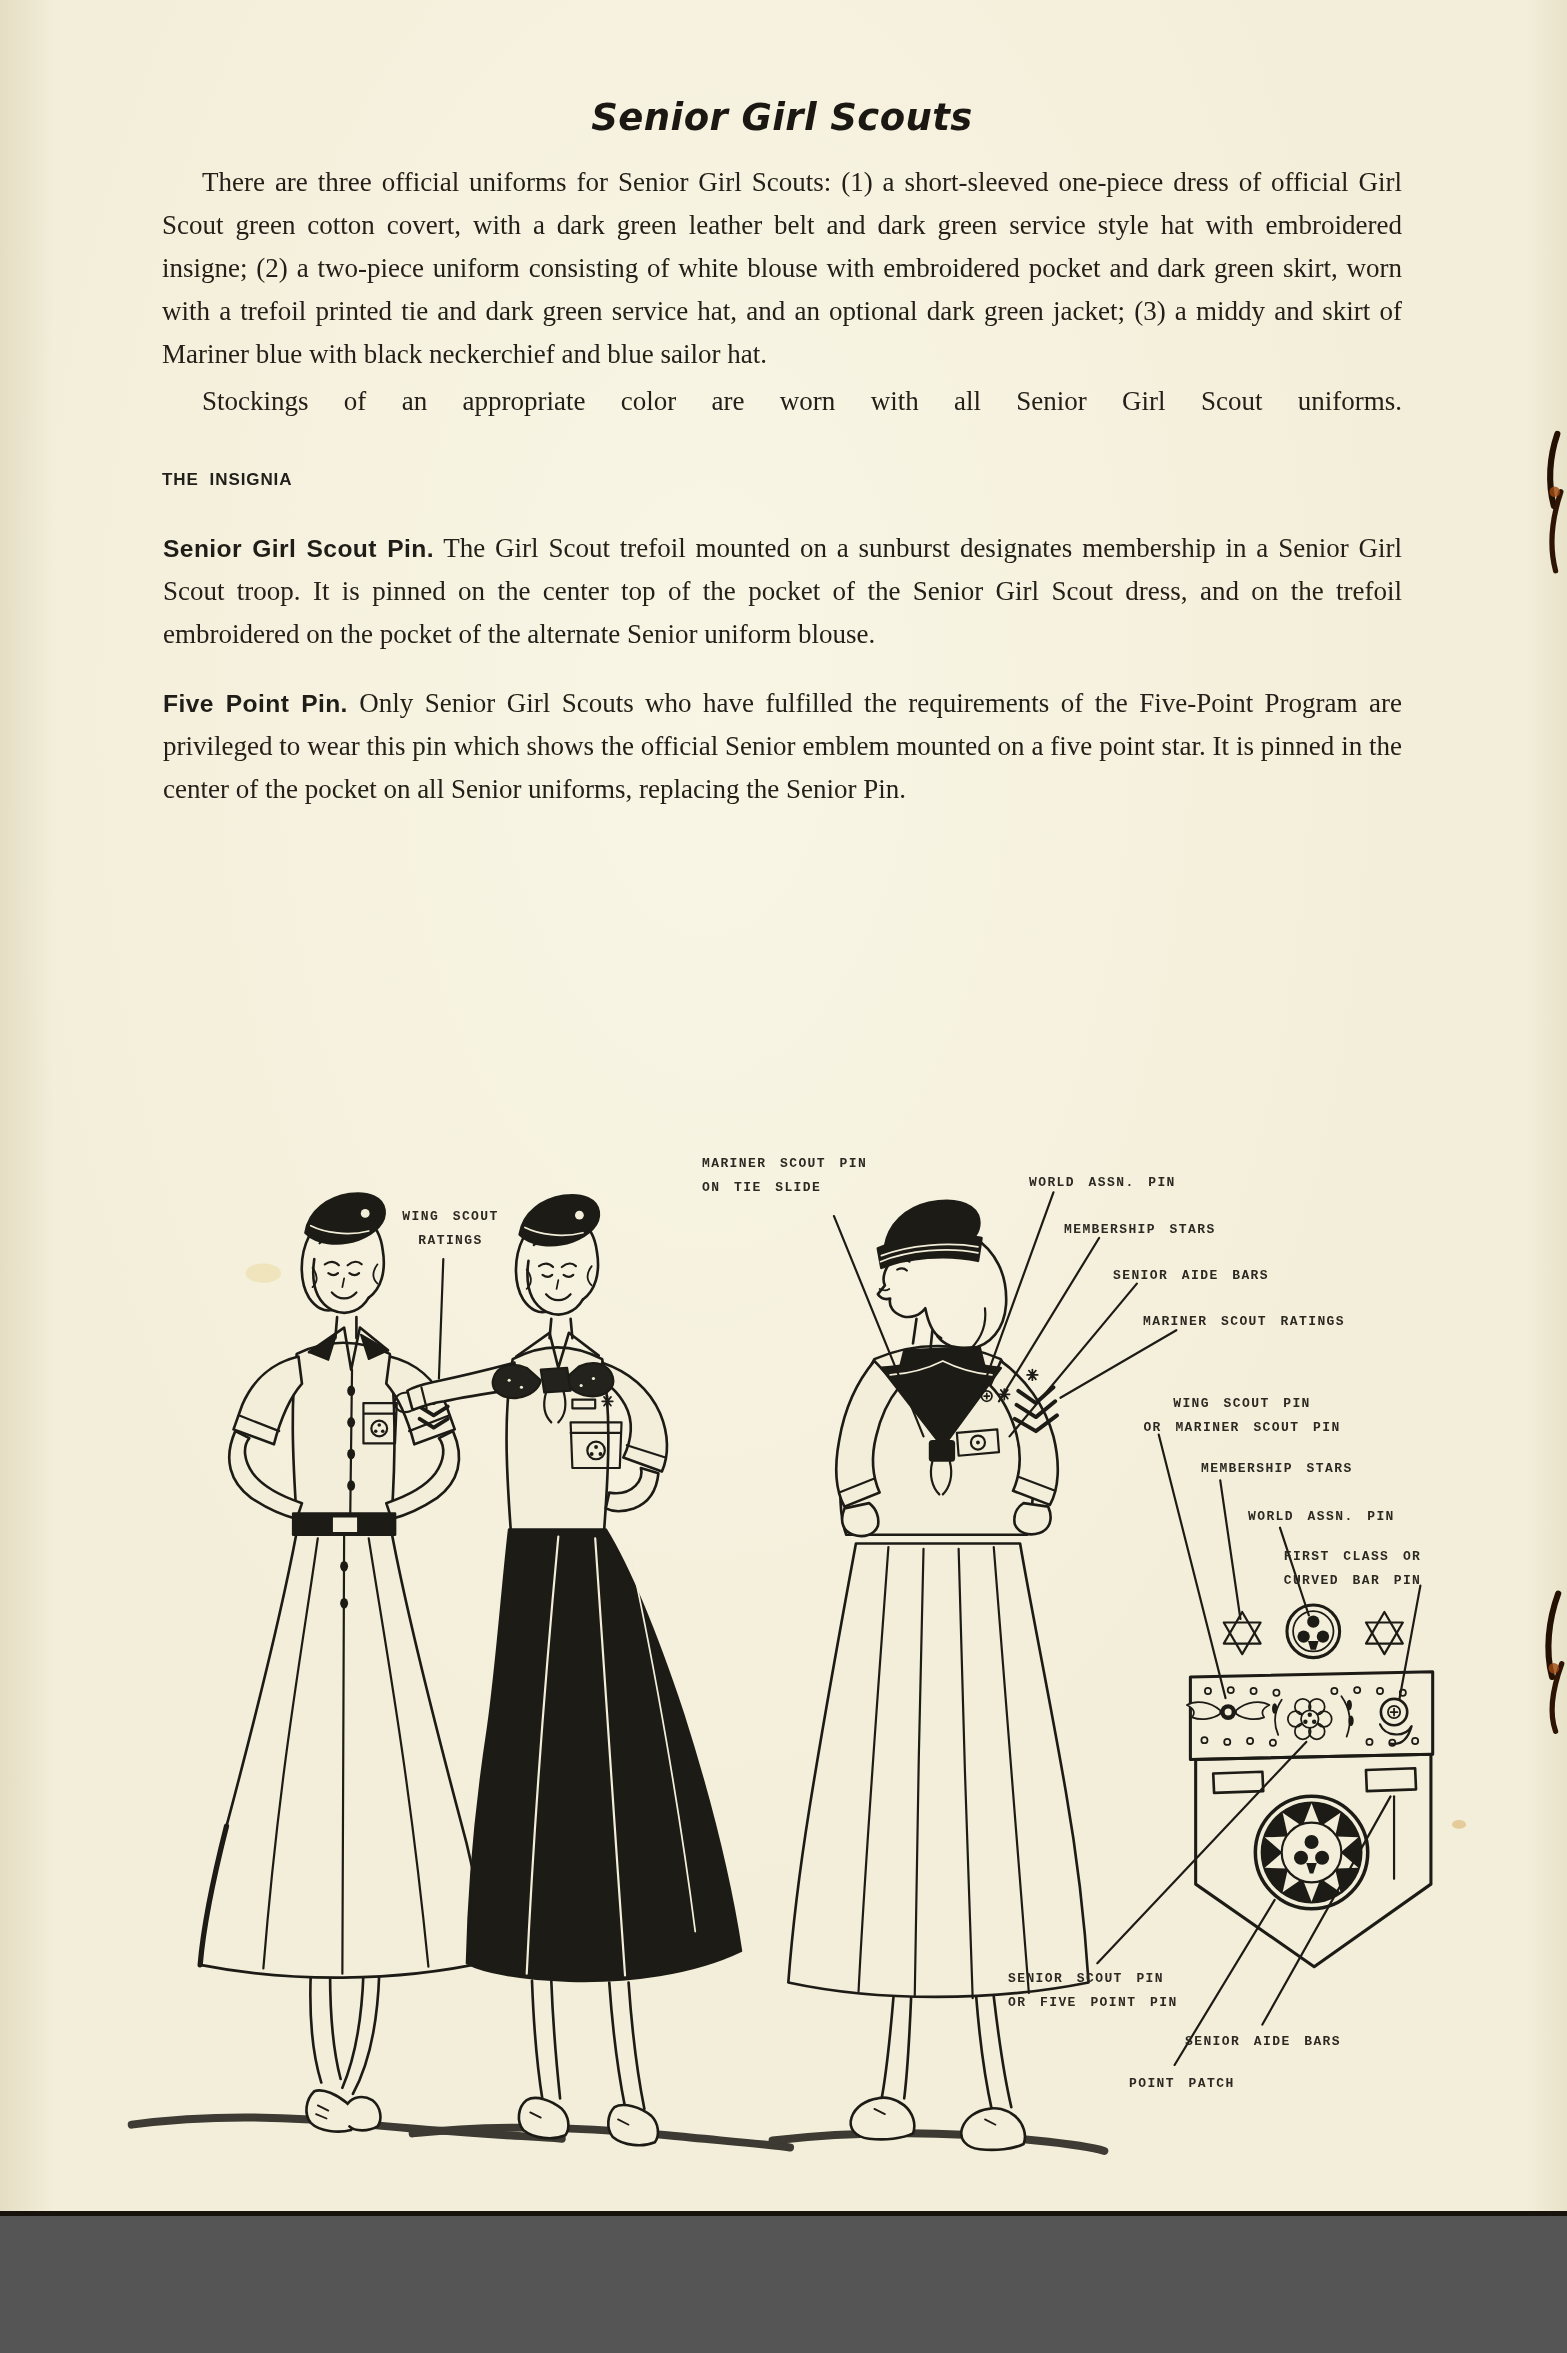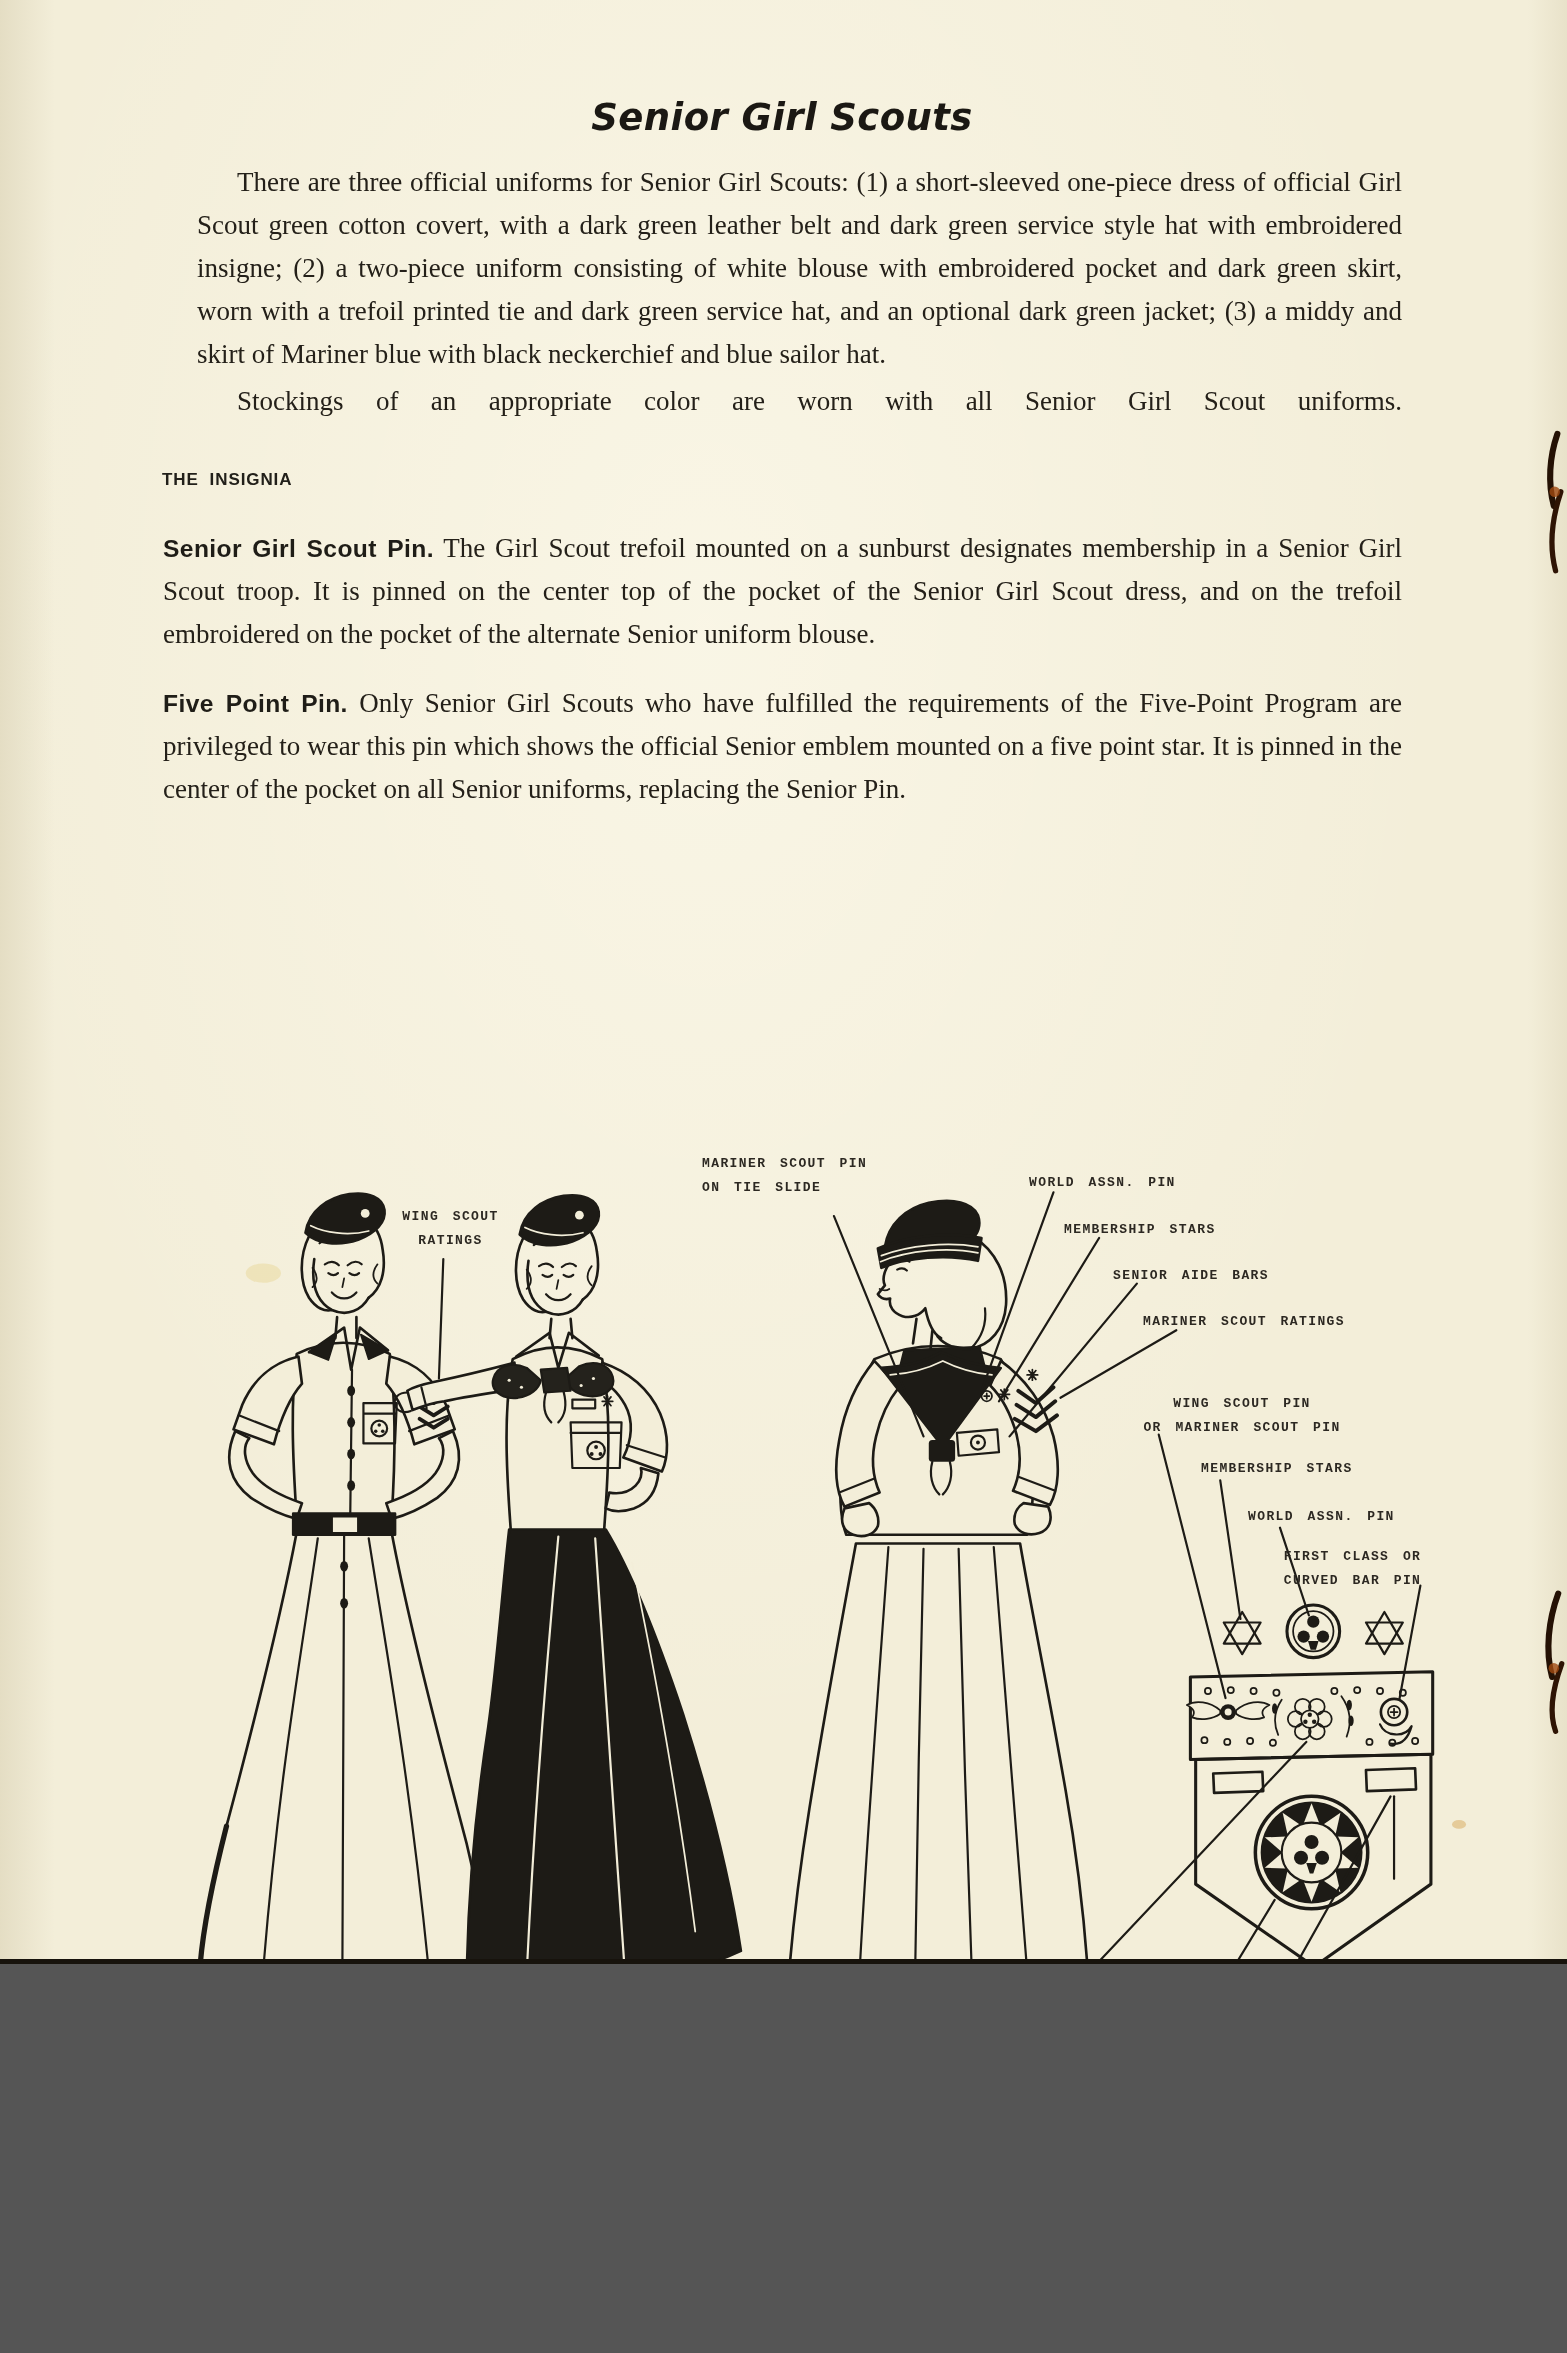--- a/index.html
+++ b/index.html
@@ -1,18 +1,18 @@
 <!DOCTYPE html>
 <html style="font-size:14px"><head>
 <meta charset="utf-8">
 <style>
   html,body{margin:0;padding:0;background:#555;}
   .page{
     position:relative;
-    width:1567px;height:1964px;
+    width:1567px;height:2216px;
     margin:0 auto;
     overflow:hidden;
     background-color:#f3eed9;
     background-image:
       linear-gradient(90deg, rgba(190,178,140,.28) 0%, rgba(190,178,140,0) 3.5%),
       linear-gradient(270deg, rgba(190,178,140,.20) 0%, rgba(190,178,140,0) 2.5%),
       radial-gradient(ellipse at 45% 32%, rgba(255,252,240,.55) 0%, rgba(255,252,240,0) 60%);
     font-family:"Liberation Serif", serif;
     color:#221f18;
   }
@@ -30,21 +30,21 @@
     color:#1b1813;
     letter-spacing:0.4px;
   }
   .para{
     margin:0;
     font-size:27px;
     line-height:43px;
     text-align:justify;
     color:#242019;
   }
-  .para.indent{text-indent:40px;margin-left:35px;}
+  .para.indent{text-indent:40px;}
   .para.fulljust{text-align-last:justify;}
   .para + .para{margin-top:3.5px;}
   .sec-heading{
     margin:47px 0 37px 0;
     font-family:"Liberation Sans", sans-serif;
     font-weight:bold;
     font-size:17px;
     letter-spacing:0.9px;
     word-spacing:5.3px;
     color:#22201a;

